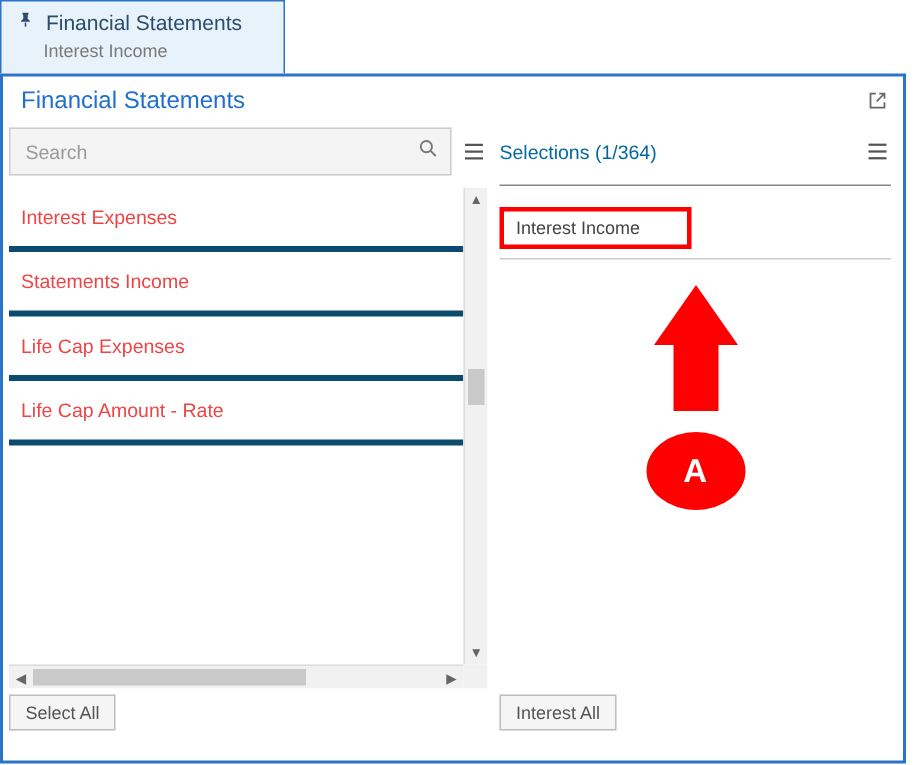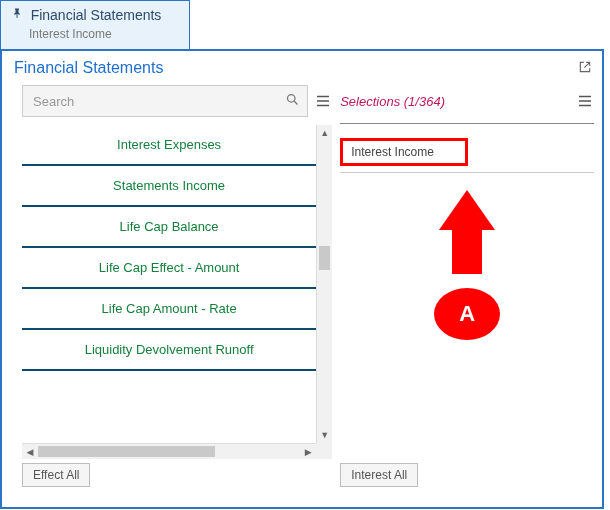--- a/index.html
+++ b/index.html
@@ -58,21 +58,21 @@
     font-size: 16px;
   }
   .popout {
     color: #666;
     cursor: pointer;
     font-size: 14px;
   }
   .panel-body {
     display: flex;
     height: calc(100% - 36px);
-    padding: 0 8px 8px 20px;
+    padding: 0 8px 8px 4px;
     gap: 8px;
   }
   .col {
     display: flex;
     flex-direction: column;
     position: relative;
   }
   .col-left { flex: 1 1 55%; }
   .col-right { flex: 1 1 45%; }
   .col-header {
@@ -105,51 +105,49 @@
   }
   .menu-icon {
     width: 18px; height: 18px;
     color: #555;
     cursor: pointer;
     flex-shrink: 0;
   }
   .menu-icon svg { width: 100%; height: 100%; display:block; }
   .sel-label {
     flex: 1;
-    color: #be185d;
+    color: #0369a1;
     font-size: 13px;
-    font-style: italic;
   }
   .divider {
     border-bottom: 1px solid #888;
     margin-top: 4px;
   }
   .list-wrap {
     position: relative;
     flex: 1;
     margin-top: 6px;
     overflow: hidden;
   }
   .list-scroll {
     position: absolute;
     top: 0; left: 0;
     right: 16px;
     bottom: 16px;
     overflow: hidden;
   }
   .list-item {
     padding: 12px 8px;
-    border-bottom: 2px solid #0c4a6e;
-    color: #15803d;
+    border-bottom: 4px solid #0c4a6e;
+    color: #ef4444;
     font-size: 13px;
     cursor: pointer;
     white-space: nowrap;
     overflow: hidden;
     text-overflow: ellipsis;
-    text-align: center;
   }
   .vscrollbar {
     position: absolute;
     top: 0; right: 0; bottom: 16px;
     width: 16px;
     background: #f1f1f1;
     border-left: 1px solid #ddd;
   }
   .vscrollbar .vthumb {
     position: absolute;
@@ -311,40 +309,38 @@
               <line x1="4" y1="12" x2="20" y2="12"></line>
               <line x1="4" y1="18" x2="20" y2="18"></line>
             </svg>
         </span>
       </div>
 
       <div class="list-wrap">
         <div class="list-scroll">
           <div class="list-item">Interest Expenses</div>
           <div class="list-item">Statements Income</div>
-          <div class="list-item">Life Cap Balance</div>
-          <div class="list-item">Life Cap Effect - Amount</div>
+          <div class="list-item">Life Cap Expenses</div>
           <div class="list-item">Life Cap Amount - Rate</div>
-          <div class="list-item">Liquidity Devolvement Runoff</div>
         </div>
         <div class="vscrollbar">
           <div class="varrow up">▲</div>
           <div class="vthumb"></div>
           <div class="varrow down">▼</div>
         </div>
         <div class="hscrollbar">
           <div class="harrow lft">◀</div>
           <div class="hthumb"></div>
           <div class="harrow rgt">▶</div>
         </div>
         <div class="scrollcorner"></div>
       </div>
 
       <div class="footer-row">
-        <button class="btn">Effect All</button>
+        <button class="btn">Select All</button>
       </div>
     </div>
 
     <div class="col col-right">
       <div class="col-header">
         <span class="sel-label">Selections (1/364)</span>
         <span class="menu-icon">
           <svg viewBox="0 0 24 24" fill="none" stroke="#555" stroke-width="2">
               <line x1="4" y1="6" x2="20" y2="6"></line>
               <line x1="4" y1="12" x2="20" y2="12"></line>

